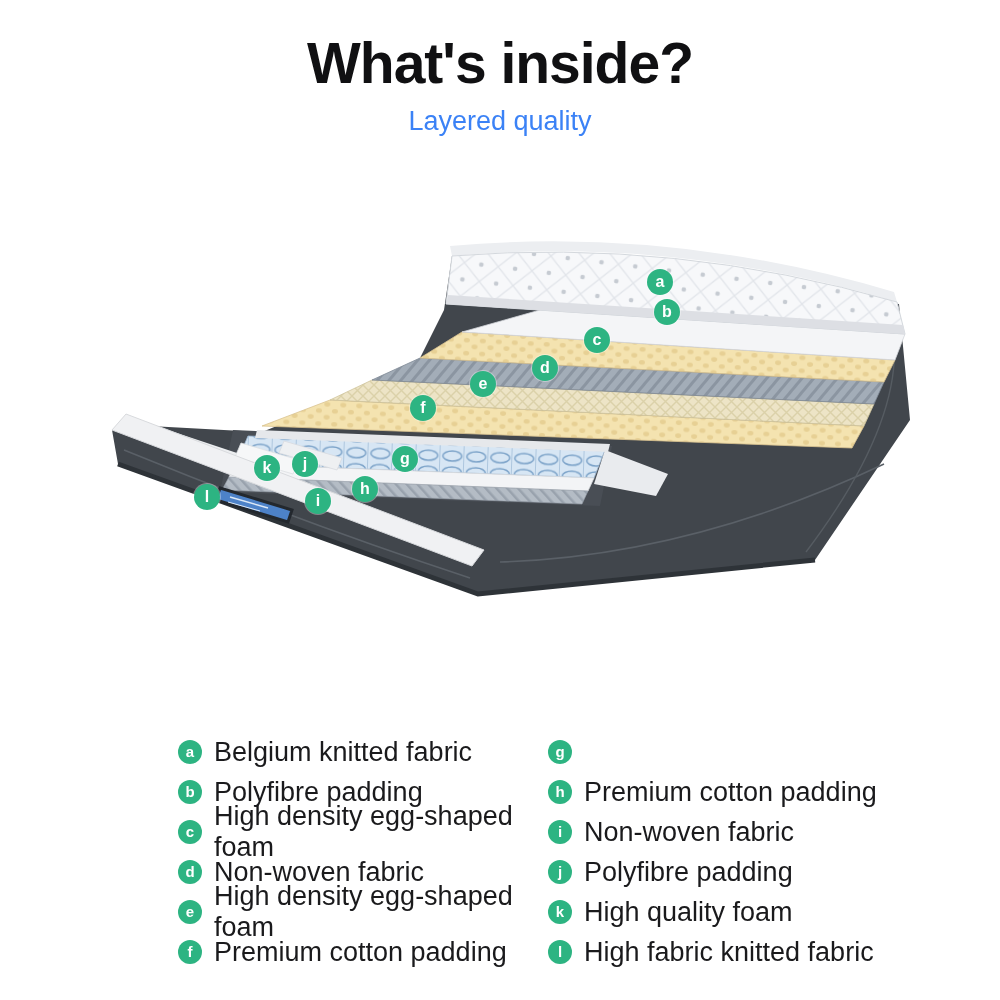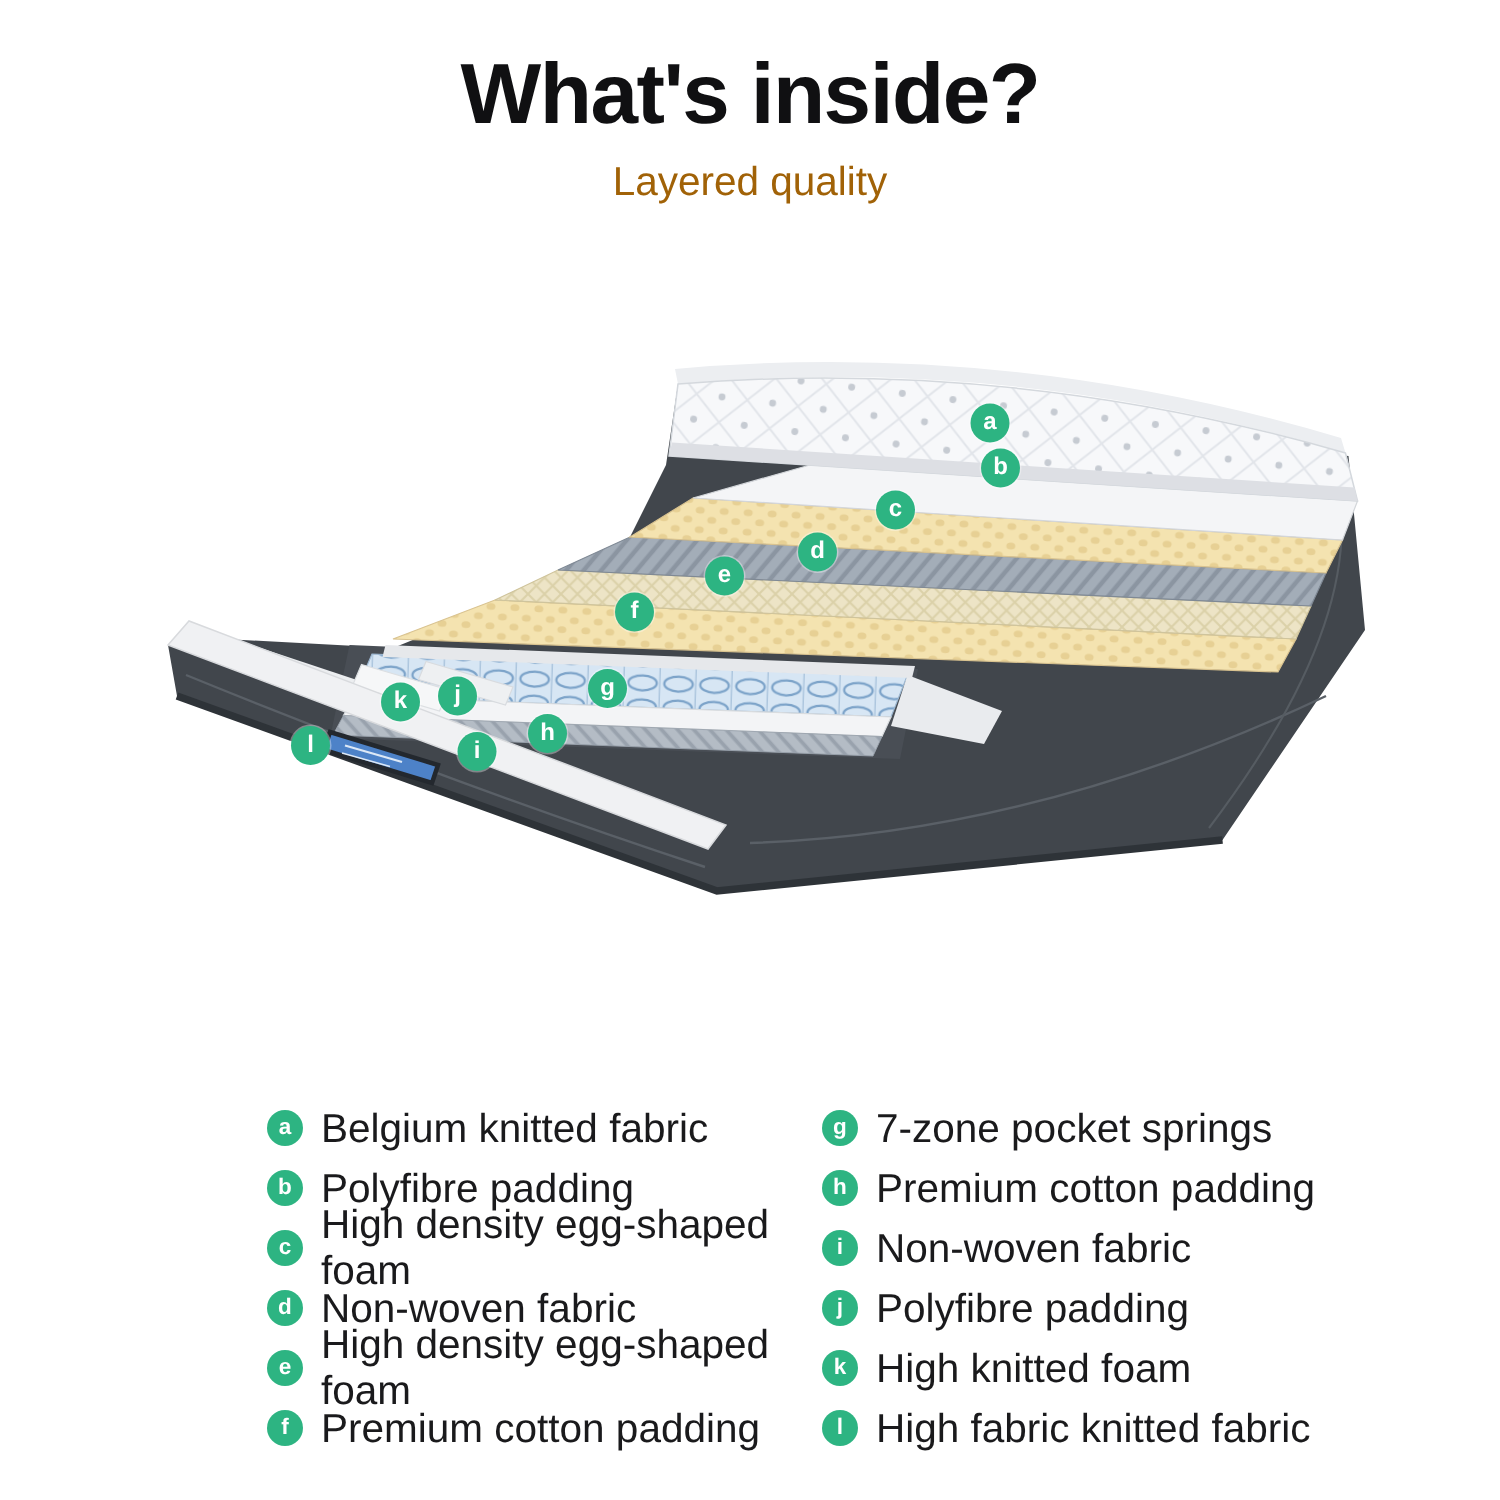--- a/index.html
+++ b/index.html
@@ -1,20 +1,20 @@
 <!DOCTYPE html>
 <html><head>
 <meta charset="utf-8">
 <style>
   html,body{margin:0;padding:0;background:#ffffff;}
   body{font-family:"Liberation Sans", sans-serif;}
   .page{position:relative;width:1000px;height:1000px;background:#fff;overflow:hidden;}
   .header{position:absolute;top:30px;left:0;width:1000px;text-align:center;z-index:5;}
   .title{font-size:57px;font-weight:800;color:#101012;letter-spacing:-1px;margin:0;}
-  .subtitle{font-size:27px;font-weight:400;color:#a16207;margin-top:10px;}
+  .subtitle{font-size:27px;font-weight:400;color:#3b82f6;margin-top:10px;}
   .diagram{position:absolute;top:0;left:0;width:1000px;height:680px;z-index:1;}
   .diagram svg{position:absolute;top:0;left:0;}
   .badge{position:absolute;width:26px;height:26px;border-radius:50%;
          color:#fff;font-size:16px;font-weight:700;text-align:center;line-height:26px;
          z-index:6;box-shadow:0 0 0 1px rgba(255,255,255,.35);}
   .legend{position:absolute;top:732px;left:0;width:1000px;z-index:5;}
   .legend-col{position:absolute;top:0;}
   .legend-col.left{left:178px;width:350px;}
   .legend-col.right{left:548px;width:360px;}
   .legend-item{display:flex;align-items:center;height:40px;}
@@ -148,37 +148,36 @@
           <span class="ltext">High density egg-shaped foam</span>
         </div>
         <div class="legend-item">
           <span class="lbadge" style="background: rgb(45, 180, 130);">f</span>
           <span class="ltext">Premium cotton padding</span>
         </div>
       </div>
     <div class="legend-col right" id="legend-right">
         <div class="legend-item">
           <span class="lbadge" style="background: rgb(45, 180, 130);">g</span>
-          <span class="ltext">7-zone pocket springs</span>
         </div>
         <div class="legend-item">
           <span class="lbadge" style="background: rgb(45, 180, 130);">h</span>
           <span class="ltext">Premium cotton padding</span>
         </div>
         <div class="legend-item">
           <span class="lbadge" style="background: rgb(45, 180, 130);">i</span>
           <span class="ltext">Non-woven fabric</span>
         </div>
         <div class="legend-item">
           <span class="lbadge" style="background: rgb(45, 180, 130);">j</span>
           <span class="ltext">Polyfibre padding</span>
         </div>
         <div class="legend-item">
           <span class="lbadge" style="background: rgb(45, 180, 130);">k</span>
-          <span class="ltext">High knitted foam</span>
+          <span class="ltext">High quality foam</span>
         </div>
         <div class="legend-item">
           <span class="lbadge" style="background: rgb(45, 180, 130);">l</span>
           <span class="ltext">High fabric knitted fabric</span>
         </div>
       </div>
   </div>
 
 </div>
 

